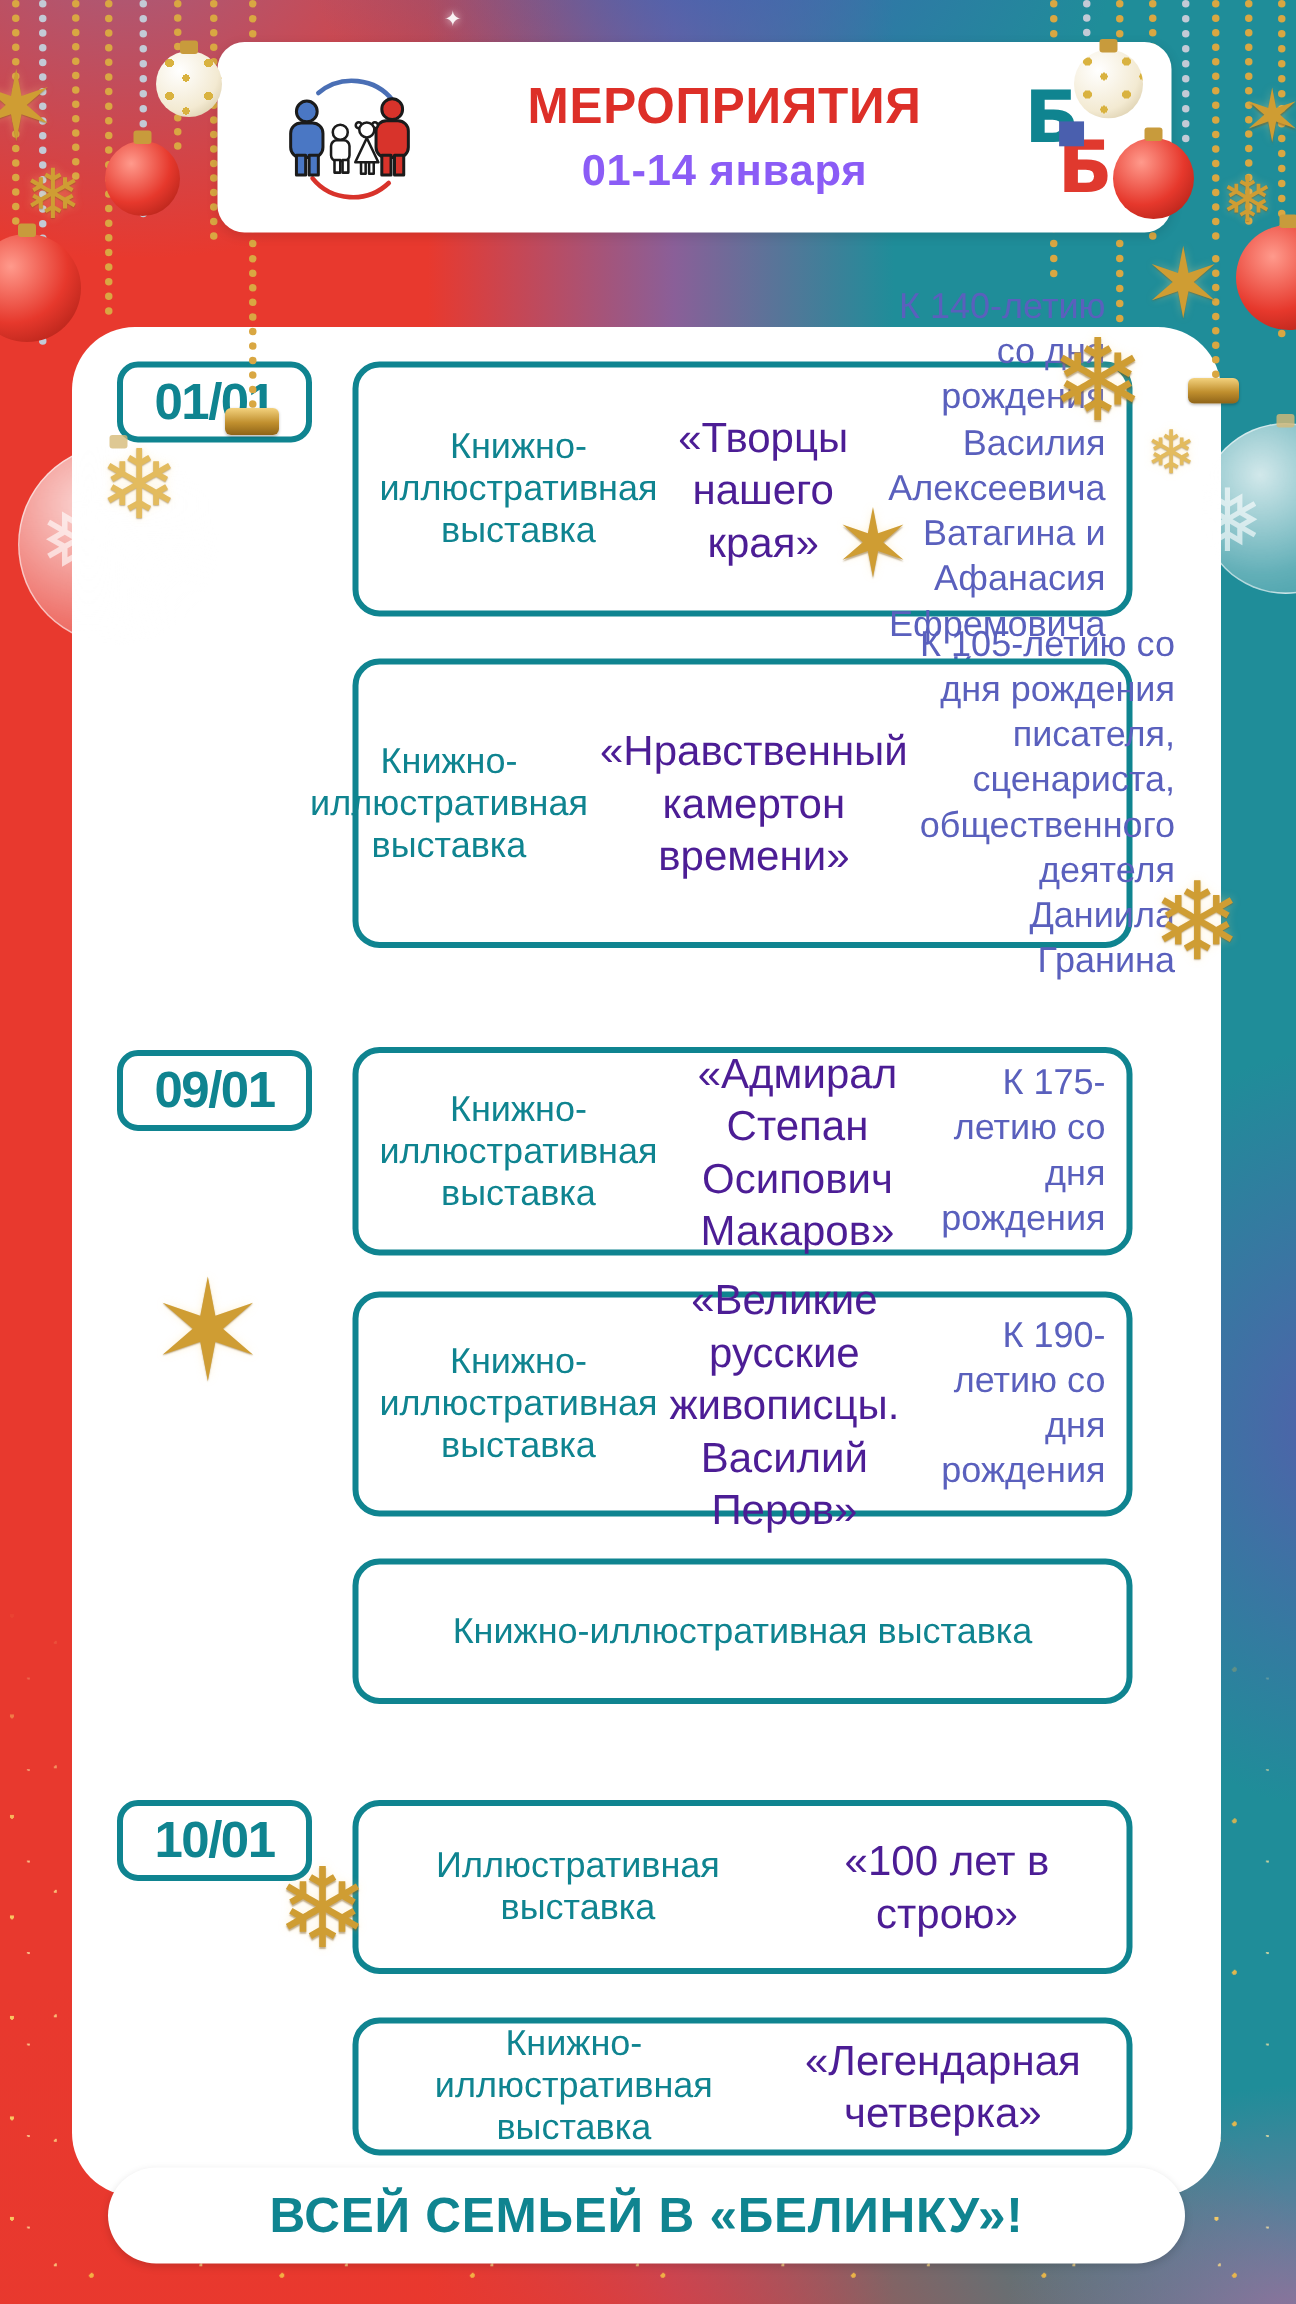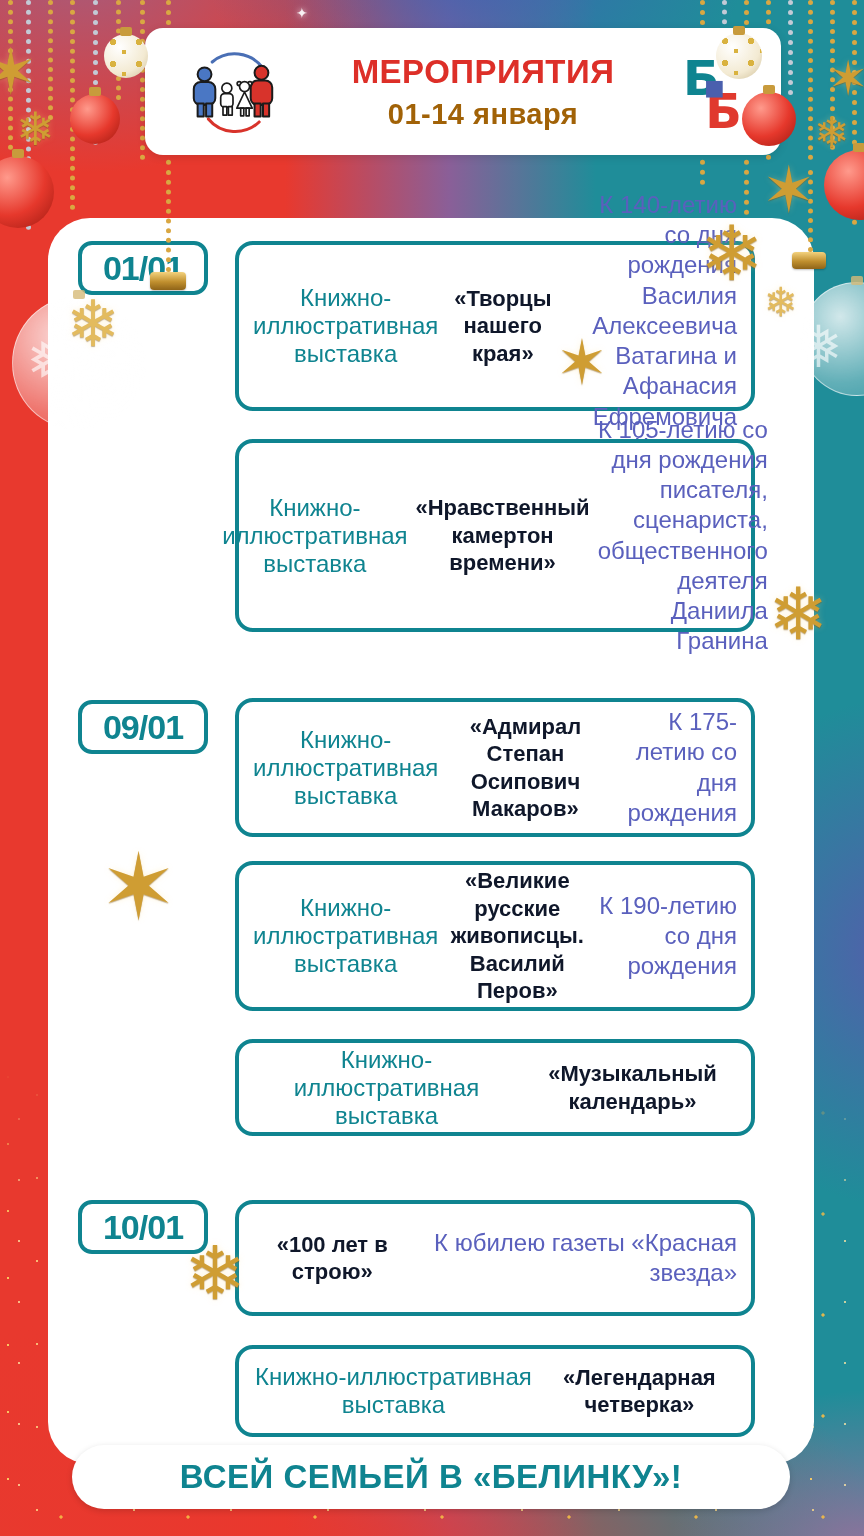--- a/index.html
+++ b/index.html
@@ -73,21 +73,21 @@
     background:#fff;border-radius:18px;
     display:flex;align-items:center;box-sizing:border-box;padding:0 26px 0 38px;
     box-shadow:0 2px 8px rgba(0,0,0,.12);
   }
   .header-text{flex:1;text-align:center;}
   .header-title{
     color:#dd2f28;font-weight:bold;font-size:34px;letter-spacing:.5px;
     transform:scaleX(.97);transform-origin:center;
   }
   .header-sub{
-    color:#a16207;font-weight:bold;font-size:29px;margin-top:7px;letter-spacing:.5px;
+    color:#8b5cf6;font-weight:bold;font-size:29px;margin-top:7px;letter-spacing:.5px;
   }
   .logo-family{width:100px;height:86px;flex:0 0 auto;}
   .logo-bb{width:72px;height:80px;flex:0 0 auto;}
   
   .panel{
     position:absolute;left:48px;top:170px;width:766px;height:1246px;z-index:3;
     background:#fff;border-radius:42px;margin-top:48px;
   }
   .badge{
     position:absolute;left:30px;width:130px;height:54px;box-sizing:border-box;
@@ -95,21 +95,21 @@
     color:#0f8490;font-weight:bold;font-size:34px;letter-spacing:-1px;
     display:flex;align-items:center;justify-content:center;
   }
   .card{
     position:absolute;left:187px;width:520px;box-sizing:border-box;
     border:4px solid #0f8490;border-radius:18px;background:#fff;
     display:flex;flex-direction:row;align-items:center;justify-content:center;
     text-align:center;padding:7px 14px;gap:8px;
   }
   .card .type{color:#0f8490;font-size:24px;}
-  .card .title{color:#0f172a;font-weight:bold;font-size:22px;line-height:1.25;white-space:pre-line;}
+  .card .title{color:#4c1d95;font-weight:normal;font-size:28px;line-height:1.25;white-space:pre-line;}
   .card .desc{color:#5a60bd;font-size:24px;line-height:1.26;white-space:pre-line;text-align:right;}
   .card .desc:empty{display:none;}
   
   .footer-pill{
     position:absolute;left:72px;top:1445px;width:718px;height:64px;z-index:4;
     background:#fff;border-radius:32px;
     display:flex;align-items:center;justify-content:center;
     box-shadow:0 2px 6px rgba(0,0,0,.15);
   }
   .footer-pill span{color:#0f8490;font-weight:bold;font-size:33px;letter-spacing:.5px;}
@@ -239,27 +239,26 @@
 
     <div class="card" style="top:643px;height:150px">
       <div class="type">Книжно-иллюстративная выставка</div>
       <div class="title">«Великие русские живописцы.
 Василий Перов»</div>
       <div class="desc">К 190-летию со дня рождения</div>
     </div>
 
     <div class="card" style="top:821px;height:97px">
       <div class="type">Книжно-иллюстративная выставка</div>
-      <div class="title">«Музыкальный календарь»</div>
 
     </div>
 
     <div class="card" style="top:982px;height:116px">
+      <div class="type">Иллюстративная выставка</div>
       <div class="title">«100 лет в строю»</div>
-      <div class="desc">К юбилею газеты «Красная звезда»</div>
     </div>
 
     <div class="card" style="top:1127px;height:92px">
       <div class="type">Книжно-иллюстративная выставка</div>
       <div class="title">«Легендарная четверка»</div>
 
     </div>
 
   </main>
 

